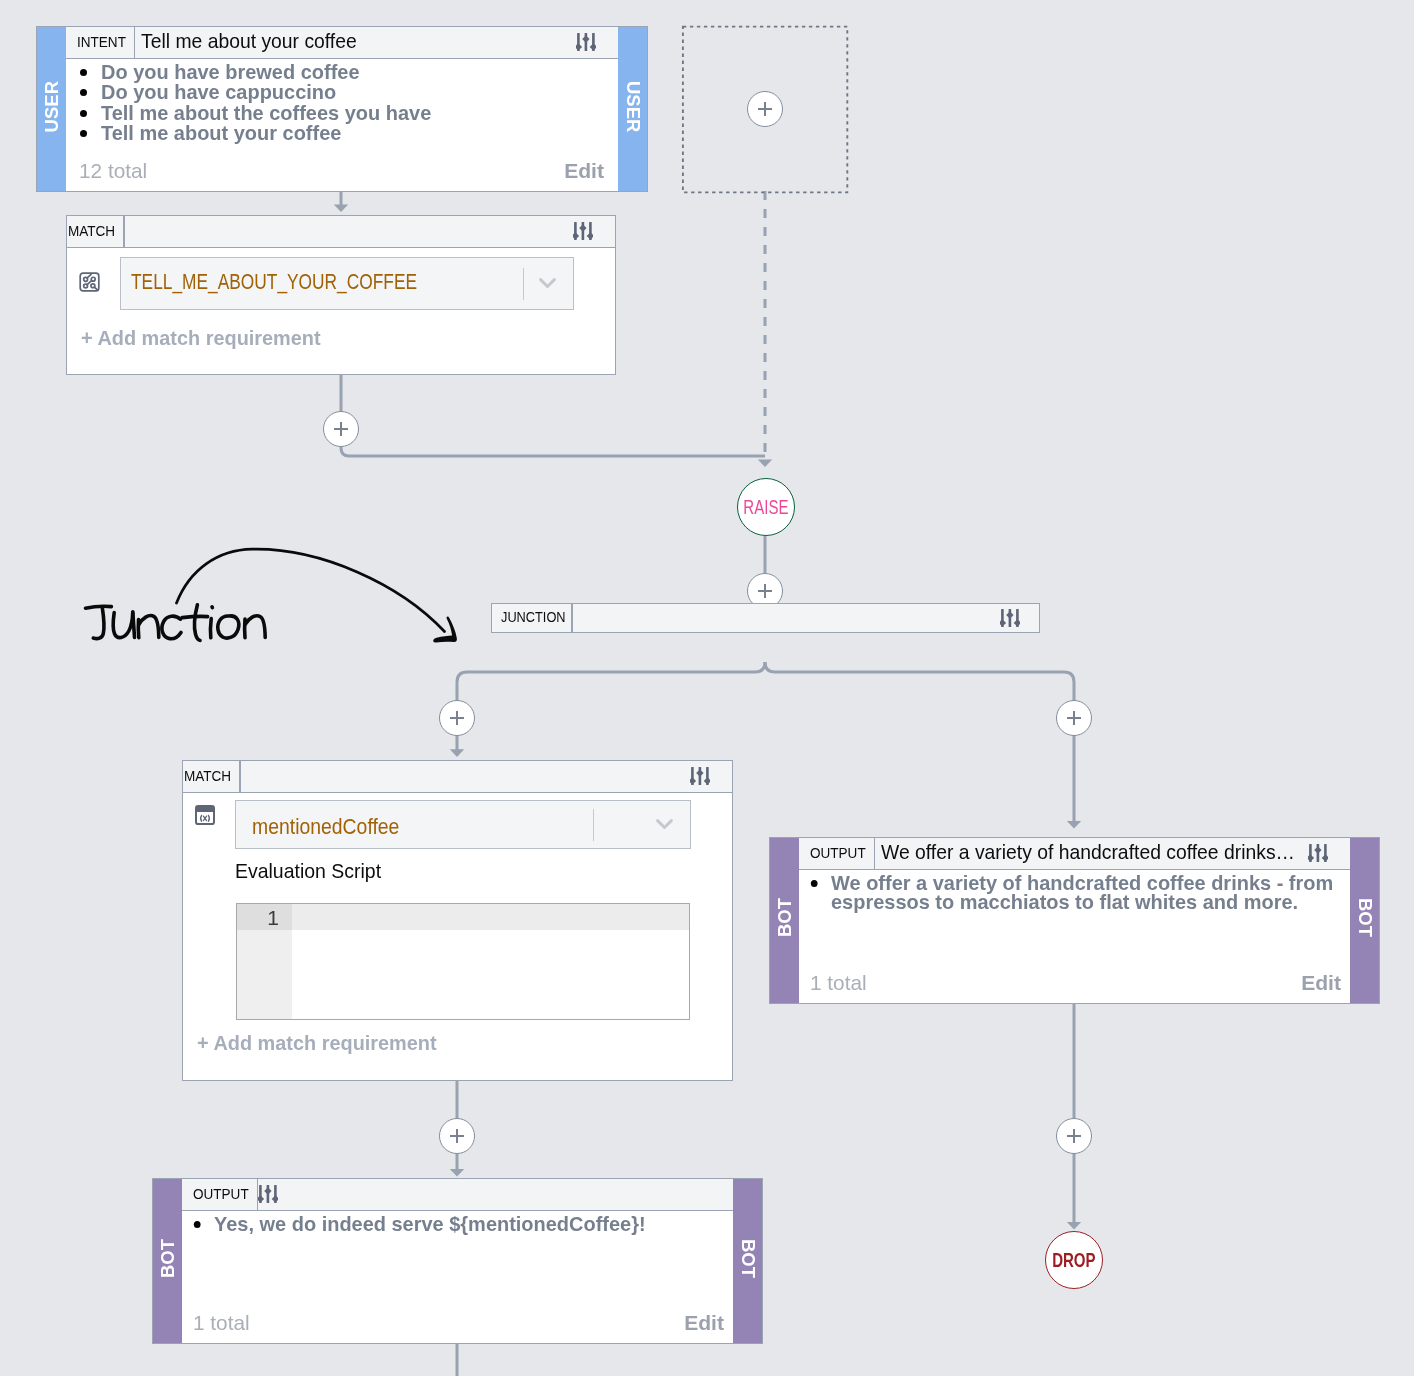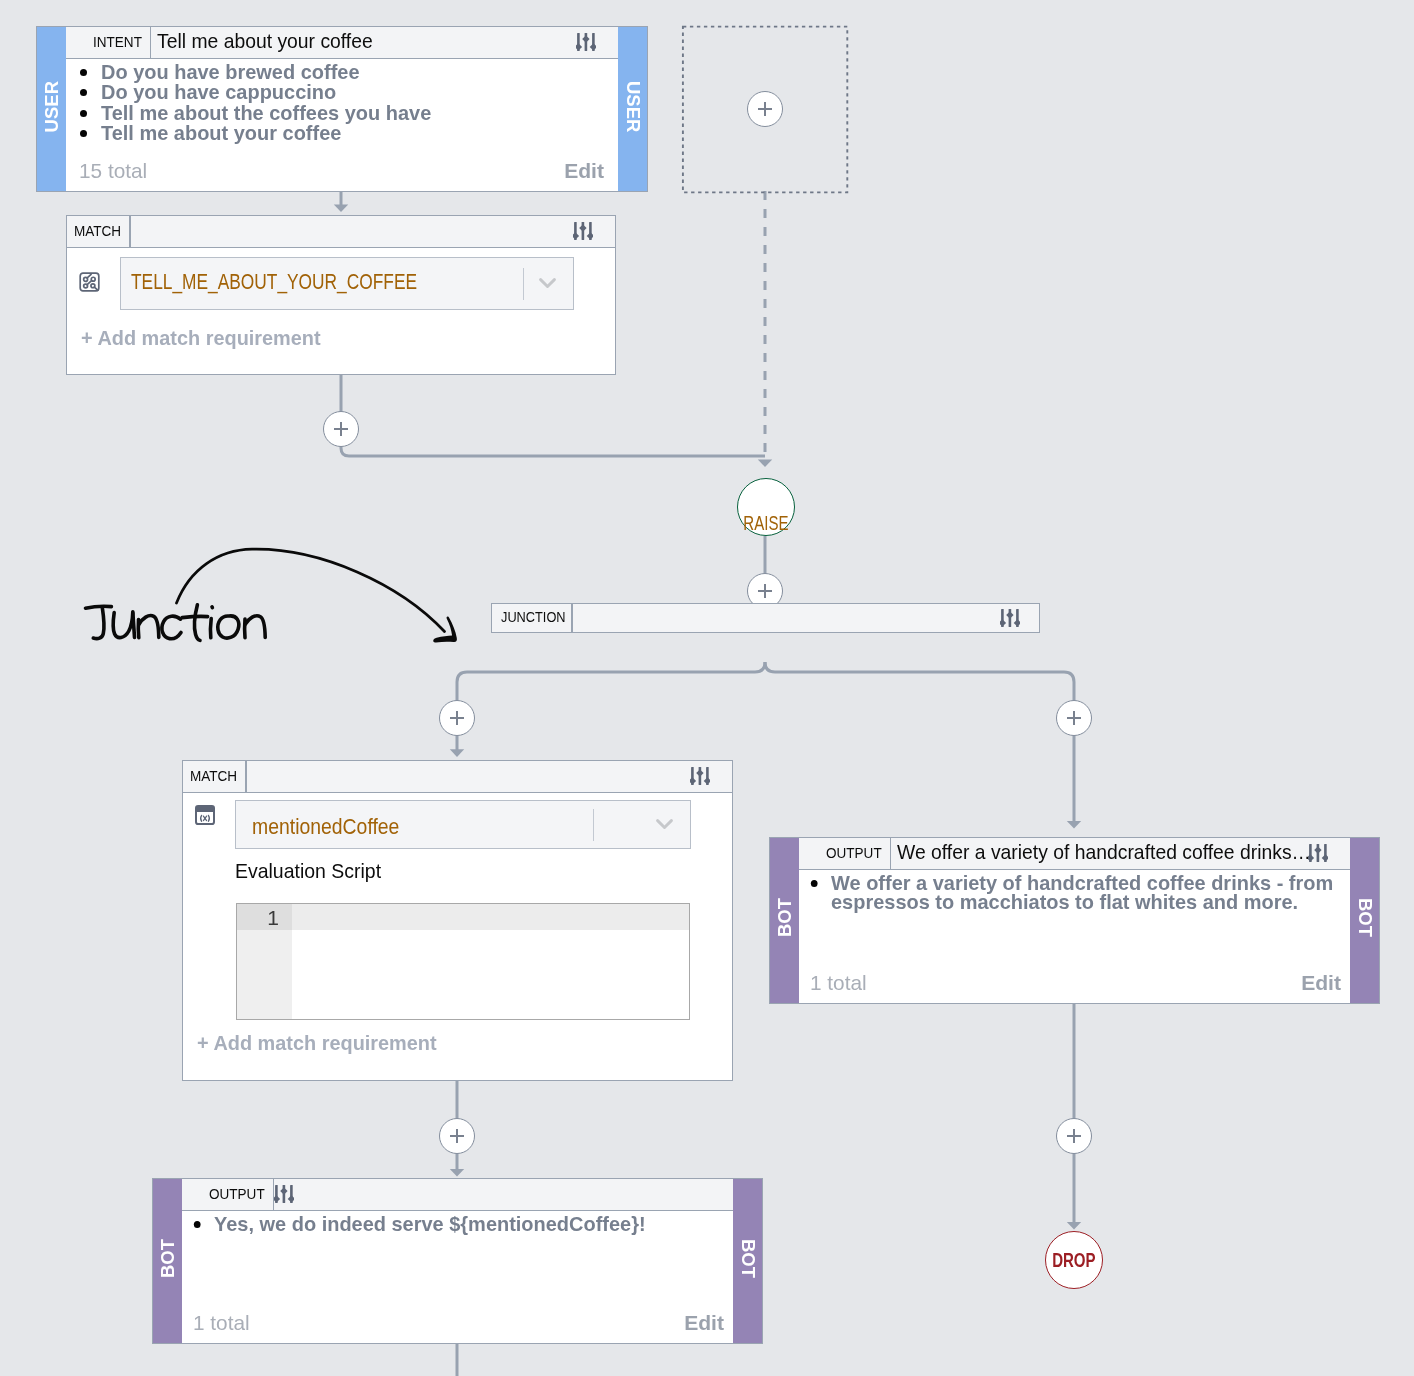--- a/index.html
+++ b/index.html
@@ -13,21 +13,21 @@
   svg.edges{position:absolute;left:0;top:0;width:1414px;height:1376px;pointer-events:none;}
 
   
   .node{position:absolute;box-sizing:border-box;background:#fff;
         border:1px solid #9aa4b2;display:flex;}
   .rail{width:29px;flex:0 0 29px;display:flex;align-items:center;justify-content:center;}
   .rail span{writing-mode:vertical-rl;color:#fff;font-size:18.5px;font-weight:bold;letter-spacing:0;margin-top:-5px;}
   .rail.left span{transform:rotate(180deg);}
   .body{flex:1;display:flex;flex-direction:column;min-width:0;}
   .hdr{height:31px;flex:0 0 31px;background:#f3f4f6;border-bottom:1px solid #9aa4b2;
-       display:flex;align-items:stretch;padding-left:16px;}
+       display:flex;align-items:stretch;}
   .tag{display:flex;align-items:center;padding:0 1px 2px 11px;font-size:15.4px;color:#0d0d0d;
        border-right:1px solid #9aa4b2;background:#f3f4f6;}
   .tag span{display:inline-block;transform:scaleX(.88);transform-origin:left center;}
   .title{flex:1;display:flex;align-items:center;padding:0 10px 3px 6px;font-size:20.8px;color:#0d0d0d;
          overflow:hidden;white-space:nowrap;}
   .title span{display:inline-block;transform:scaleX(.93);transform-origin:left center;}
   .hicon{display:flex;align-items:center;padding-right:22px;margin-top:-2px;}
   .content{flex:1;position:relative;padding:2px 12px 5px 12px;}
   .bot .content{padding:2px 0 0 9px;}
   .bot .foot{left:11px;right:9px;}
@@ -44,21 +44,21 @@
   .foot .edit{color:#9ba2ad;font-size:21.1px;font-weight:bold;}
   .foot span{display:inline-block;transform:scaleX(1);transform-origin:left center;}
   .foot .edit span{transform-origin:right center;}
 
   .user .rail{background:#85b4ef;}
   .bot  .rail{background:#9484b5;}
 
   
   .match{position:absolute;box-sizing:border-box;background:#fff;border:1px solid #9aa4b2;}
   .match .mhdr{height:31px;background:#f3f4f6;border-bottom:1px solid #9aa4b2;display:flex;}
-  .match .mhdr .tag{border-right:2px solid #9aa4b2;padding:0 1px 2px 7px;align-items:center;}
+  .match .mhdr .tag{border-right:2px solid #9aa4b2;padding:0 1px 2px 1px;align-items:center;}
   .match .mhdr .sp{flex:1;}
   .mrow{display:flex;align-items:center;}
   .sel{box-sizing:border-box;border:1px solid #b8bfc9;background:#f4f5f7;height:53px;
        display:flex;align-items:center;}
   .sel .val{flex:1;padding:0 0 4px 10px;font-size:21.8px;color:#a16207;white-space:nowrap;overflow:hidden;}
   .sel .val span{display:inline-block;transform:scaleX(.795);transform-origin:left center;}
   .match-var-sel .val span{transform:scaleX(.89);}
   .sel .div{width:1px;height:32px;background:#c3c9d2;}
   .sel .chev{width:47px;display:flex;align-items:center;justify-content:center;padding-right:2px;}
   .addreq{color:#a7aebb;font-size:20.9px;font-weight:bold;white-space:nowrap;}
@@ -85,21 +85,21 @@
 
   
   .plus{position:absolute;width:36px;height:36px;border-radius:50%;background:#fff;
         border:1.4px solid #848e9d;box-sizing:border-box;}
   .plus::before,.plus::after{content:"";position:absolute;background:#79818f;}
   .plus::before{left:10px;top:16.3px;width:14px;height:2.2px;}
   .plus::after{top:10px;left:16.3px;height:14px;width:2.2px;}
   .term{position:absolute;border-radius:50%;background:#fff;box-sizing:border-box;
         display:flex;align-items:center;justify-content:center;font-size:19.3px;}
   .term span{display:inline-block;transform:scaleX(.78);margin-top:2px;}
-  .raise{border:1.9px solid #06603c;color:#a16207;align-items:flex-end;}
+  .raise{border:1.9px solid #06603c;color:#ec4899;}
   .drop{border:1.9px solid #9c1e24;color:#9c1e24;}
 
 
 </style>
 </head>
 <body>
 
 <div class="wrap">
 <svg class="edges" viewBox="0 0 1414 1376">
   <g stroke="#98a2b0" stroke-width="3" fill="none" stroke-linecap="butt">
@@ -186,21 +186,21 @@
           </div>
     </div>
     <div class="content">
       <ul class="lines">
         <li><span>Do you have brewed coffee</span></li>
         <li><span>Do you have cappuccino</span></li>
         <li><span>Tell me about the coffees you have</span></li>
         <li><span>Tell me about your coffee</span></li>
       </ul>
       <div class="foot">
-        <div class="tot"><span>15 total</span></div>
+        <div class="tot"><span>12 total</span></div>
         <div class="edit"><span>Edit</span></div>
       </div>
     </div>
   </div>
   <div class="rail right">
         <span>USER</span>
       </div>
 </div>
 
 <div class="match" style="left:66px;top:215px;width:550px;height:160px;">

